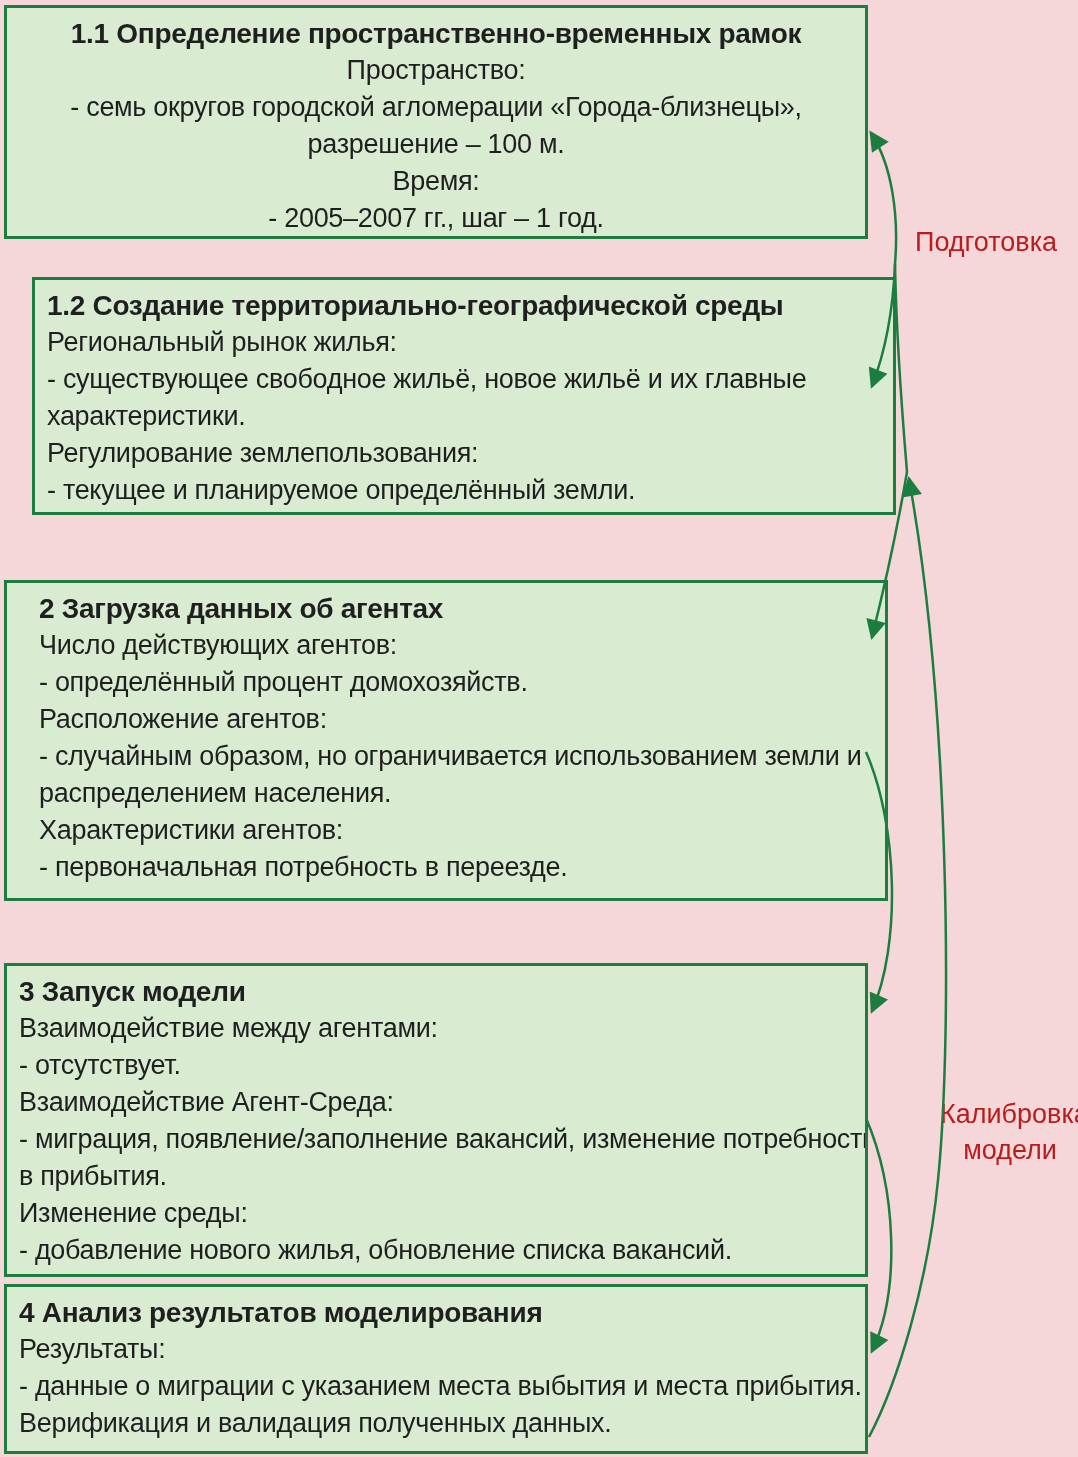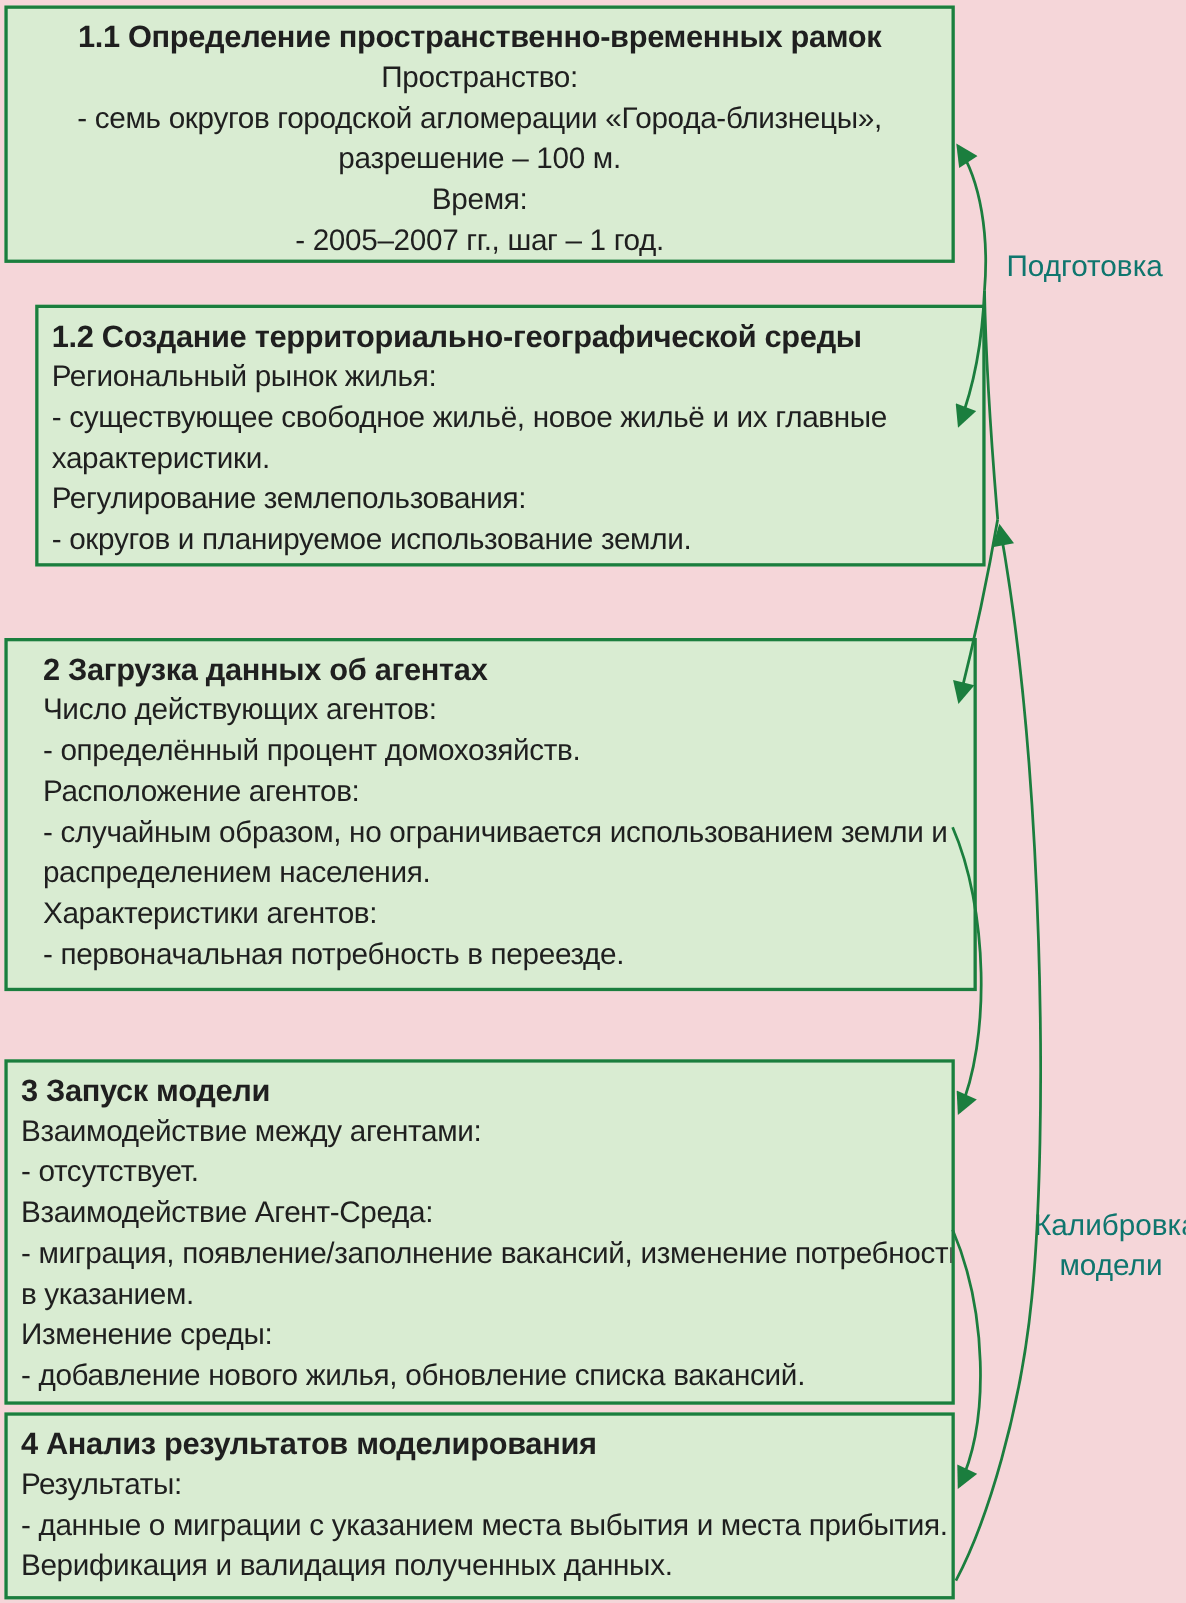--- a/index.html
+++ b/index.html
@@ -30,21 +30,21 @@
   .stage-line {
     font-size: 27px;
     line-height: 37px;
     letter-spacing: -0.3px;
     white-space: nowrap;
   }
   .side-label {
     position: absolute;
     font-size: 27px;
     line-height: 36px;
-    color: #0f766e;
+    color: #b91c1c;
   }
   #label-preparation { left: 915px; top: 224px; }
   #label-calibration { left: 940px; top: 1096px; width: 140px; text-align: center; }
   #arrows-layer { position: absolute; left: 0; top: 0; }
   .flow-path { fill: none; stroke: #1b7e3e; stroke-width: 2.5px; }
 </style>
 </head>
 <body>
 
 <div class="stage-box" style="top:5px; height:221px;text-align:center;">
@@ -55,41 +55,41 @@
   <div class="stage-line">Время:</div>
   <div class="stage-line">- 2005–2007 гг., шаг – 1 год.</div>
 </div>
 
 <div class="stage-box" style="top:277px; height:225px;margin-left:28px;">
   <div class="stage-title">1.2 Создание территориально-географической среды</div>
   <div class="stage-line">Региональный рынок жилья:</div>
   <div class="stage-line">- существующее свободное жильё, новое жильё и их главные</div>
   <div class="stage-line">характеристики.</div>
   <div class="stage-line">Регулирование землепользования:</div>
-  <div class="stage-line">- округов и планируемое использование земли.</div>
+  <div class="stage-line">- текущее и планируемое определённый земли.</div>
 </div>
 
 <div class="stage-box" style="top:580px; height:308px;padding-left:32px;">
   <div class="stage-title">2 Загрузка данных об агентах</div>
   <div class="stage-line">Число действующих агентов:</div>
   <div class="stage-line">- определённый процент домохозяйств.</div>
   <div class="stage-line">Расположение агентов:</div>
   <div class="stage-line">- случайным образом, но ограничивается использованием земли и</div>
   <div class="stage-line">распределением населения.</div>
   <div class="stage-line">Характеристики агентов:</div>
   <div class="stage-line">- первоначальная потребность в переезде.</div>
 </div>
 
 <div class="stage-box" style="top:963px; height:301px;">
   <div class="stage-title">3 Запуск модели</div>
   <div class="stage-line">Взаимодействие между агентами:</div>
   <div class="stage-line">- отсутствует.</div>
   <div class="stage-line">Взаимодействие Агент-Среда:</div>
   <div class="stage-line">- миграция, появление/заполнение вакансий, изменение потребности</div>
-  <div class="stage-line">в указанием.</div>
+  <div class="stage-line">в прибытия.</div>
   <div class="stage-line">Изменение среды:</div>
   <div class="stage-line">- добавление нового жилья, обновление списка вакансий.</div>
 </div>
 
 <div class="stage-box" style="top:1284px; height:157px;">
   <div class="stage-title">4 Анализ результатов моделирования</div>
   <div class="stage-line">Результаты:</div>
   <div class="stage-line">- данные о миграции с указанием места выбытия и места прибытия.</div>
   <div class="stage-line">Верификация и валидация полученных данных.</div>
 </div>

